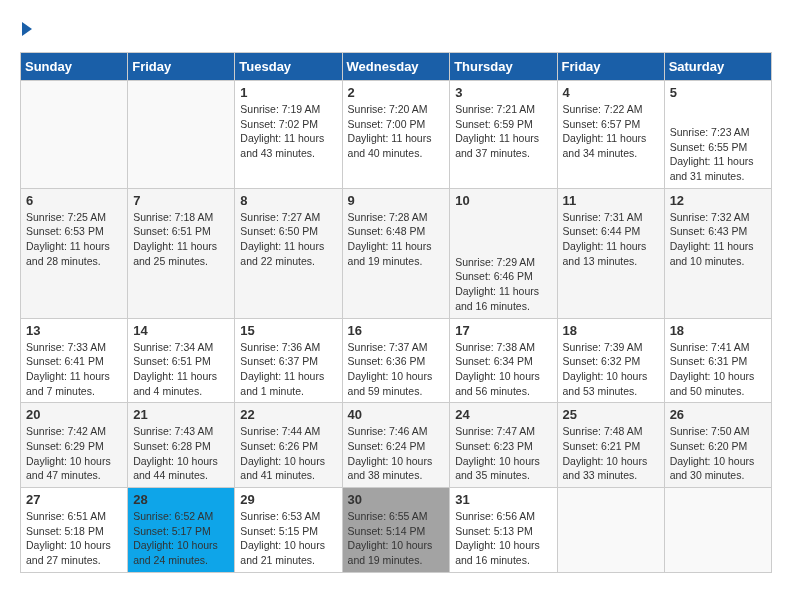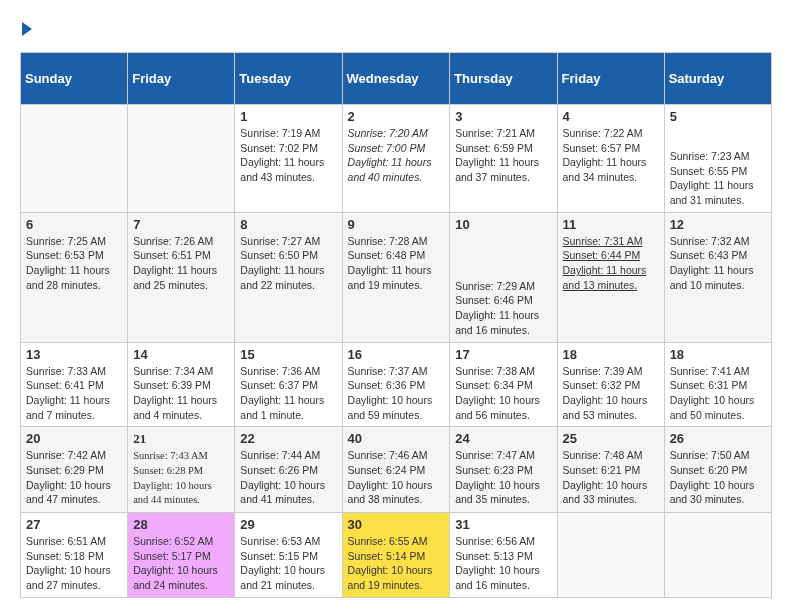--- a/index.html
+++ b/index.html
@@ -45,21 +45,21 @@
       color: #333;
     }
     .location {
       font-size: 16px;
       color: #555;
     }
     .calendar { width: 100%; border-collapse: collapse; }
     .calendar th {
       background: #1a5fa8;
       color: white;
-      padding: 18px 4px;
+      padding: 6px 4px;
       font-size: 13px;
       text-align: left;
       border: 1px solid #ccc;
     }
     .calendar td {
       border: 1px solid #ccc;
       vertical-align: top;
       padding: 4px 5px;
       width: 108px;
       min-height: 80px;
@@ -115,21 +115,21 @@
         <td class="empty-cell" style="background: rgb(255, 255, 255);"></td>
         <td class="empty-cell" style="background: rgb(255, 255, 255);"></td>
         <td style="background: rgb(255, 255, 255);">
           <span class="day-number">1</span>
           <div class="day-info" style="white-space: pre-line;">Sunrise: 7:19 AM
 Sunset: 7:02 PM
 Daylight: 11 hours and 43 minutes.</div>
         </td>
         <td style="background: rgb(255, 255, 255);">
           <span class="day-number">2</span>
-          <div class="day-info" style="white-space: pre-line; font-style: italic;">Sunrise: 7:20 AM
+          <div class="day-info" style="white-space: pre-line;">Sunrise: 7:20 AM
 Sunset: 7:00 PM
 Daylight: 11 hours and 40 minutes.</div>
         </td>
         <td style="background: rgb(255, 255, 255);">
           <span class="day-number">3</span>
           <div class="day-info" style="white-space: pre-line;">Sunrise: 7:21 AM
 Sunset: 6:59 PM
 Daylight: 11 hours and 37 minutes.</div>
         </td>
         <td style="background: rgb(255, 255, 255);">
@@ -147,21 +147,21 @@
       </tr>
       <tr>
         <td style="background: rgb(245, 245, 245);">
           <span class="day-number">6</span>
           <div class="day-info" style="white-space: pre-line;">Sunrise: 7:25 AM
 Sunset: 6:53 PM
 Daylight: 11 hours and 28 minutes.</div>
         </td>
         <td style="background: rgb(245, 245, 245);">
           <span class="day-number">7</span>
-          <div class="day-info" style="white-space: pre-line;">Sunrise: 7:26 AM
+          <div class="day-info" style="white-space: pre-line;">Sunrise: 7:18 AM
 Sunset: 6:51 PM
 Daylight: 11 hours and 25 minutes.</div>
         </td>
         <td style="background: rgb(245, 245, 245);">
           <span class="day-number">8</span>
           <div class="day-info" style="white-space: pre-line;">Sunrise: 7:27 AM
 Sunset: 6:50 PM
 Daylight: 11 hours and 22 minutes.</div>
         </td>
         <td style="background: rgb(245, 245, 245);">
@@ -171,42 +171,42 @@
 Daylight: 11 hours and 19 minutes.</div>
         </td>
         <td style="background: rgb(245, 245, 245);">
           <span class="day-number">10</span>
           <div class="day-info" style="white-space: pre-line; margin-top: 47px;">Sunrise: 7:29 AM
 Sunset: 6:46 PM
 Daylight: 11 hours and 16 minutes.</div>
         </td>
         <td style="background: rgb(245, 245, 245);">
           <span class="day-number">11</span>
-          <div class="day-info" style="white-space: pre-line; text-decoration: underline;">Sunrise: 7:31 AM
+          <div class="day-info" style="white-space: pre-line;">Sunrise: 7:31 AM
 Sunset: 6:44 PM
 Daylight: 11 hours and 13 minutes.</div>
         </td>
         <td style="background: rgb(245, 245, 245);">
           <span class="day-number">12</span>
           <div class="day-info" style="white-space: pre-line;">Sunrise: 7:32 AM
 Sunset: 6:43 PM
 Daylight: 11 hours and 10 minutes.</div>
         </td>
       </tr>
       <tr>
         <td style="background: rgb(255, 255, 255);">
           <span class="day-number">13</span>
           <div class="day-info" style="white-space: pre-line;">Sunrise: 7:33 AM
 Sunset: 6:41 PM
 Daylight: 11 hours and 7 minutes.</div>
         </td>
         <td style="background: rgb(255, 255, 255);">
           <span class="day-number">14</span>
           <div class="day-info" style="white-space: pre-line;">Sunrise: 7:34 AM
-Sunset: 6:39 PM
+Sunset: 6:51 PM
 Daylight: 11 hours and 4 minutes.</div>
         </td>
         <td style="background: rgb(255, 255, 255); margin-left: 28px;">
           <span class="day-number">15</span>
           <div class="day-info" style="white-space: pre-line;">Sunrise: 7:36 AM
 Sunset: 6:37 PM
 Daylight: 11 hours and 1 minute.</div>
         </td>
         <td style="background: rgb(255, 255, 255);">
           <span class="day-number">16</span>
@@ -233,21 +233,21 @@
 Daylight: 10 hours and 50 minutes.</div>
         </td>
       </tr>
       <tr>
         <td style="background: rgb(245, 245, 245);">
           <span class="day-number">20</span>
           <div class="day-info" style="white-space: pre-line;">Sunrise: 7:42 AM
 Sunset: 6:29 PM
 Daylight: 10 hours and 47 minutes.</div>
         </td>
-        <td style="background: rgb(245, 245, 245); font-family: Liberation Serif, serif;">
+        <td style="background: rgb(245, 245, 245);">
           <span class="day-number">21</span>
           <div class="day-info" style="white-space: pre-line;">Sunrise: 7:43 AM
 Sunset: 6:28 PM
 Daylight: 10 hours and 44 minutes.</div>
         </td>
         <td style="background: rgb(245, 245, 245);">
           <span class="day-number">22</span>
           <div class="day-info" style="white-space: pre-line;">Sunrise: 7:44 AM
 Sunset: 6:26 PM
 Daylight: 10 hours and 41 minutes.</div>
@@ -277,33 +277,33 @@
 Daylight: 10 hours and 30 minutes.</div>
         </td>
       </tr>
       <tr>
         <td style="background: rgb(255, 255, 255);">
           <span class="day-number">27</span>
           <div class="day-info" style="white-space: pre-line;">Sunrise: 6:51 AM
 Sunset: 5:18 PM
 Daylight: 10 hours and 27 minutes.</div>
         </td>
-        <td style="background: #f0abfc;">
+        <td style="background: #0ea5e9;">
           <span class="day-number">28</span>
           <div class="day-info" style="white-space: pre-line;">Sunrise: 6:52 AM
 Sunset: 5:17 PM
 Daylight: 10 hours and 24 minutes.</div>
         </td>
         <td style="background: rgb(255, 255, 255);">
           <span class="day-number">29</span>
           <div class="day-info" style="white-space: pre-line;">Sunrise: 6:53 AM
 Sunset: 5:15 PM
 Daylight: 10 hours and 21 minutes.</div>
         </td>
-        <td style="background: #fde047;">
+        <td style="background: #a3a3a3;">
           <span class="day-number">30</span>
           <div class="day-info" style="white-space: pre-line;">Sunrise: 6:55 AM
 Sunset: 5:14 PM
 Daylight: 10 hours and 19 minutes.</div>
         </td>
         <td style="background: rgb(255, 255, 255);">
           <span class="day-number">31</span>
           <div class="day-info" style="white-space: pre-line;">Sunrise: 6:56 AM
 Sunset: 5:13 PM
 Daylight: 10 hours and 16 minutes.</div>

